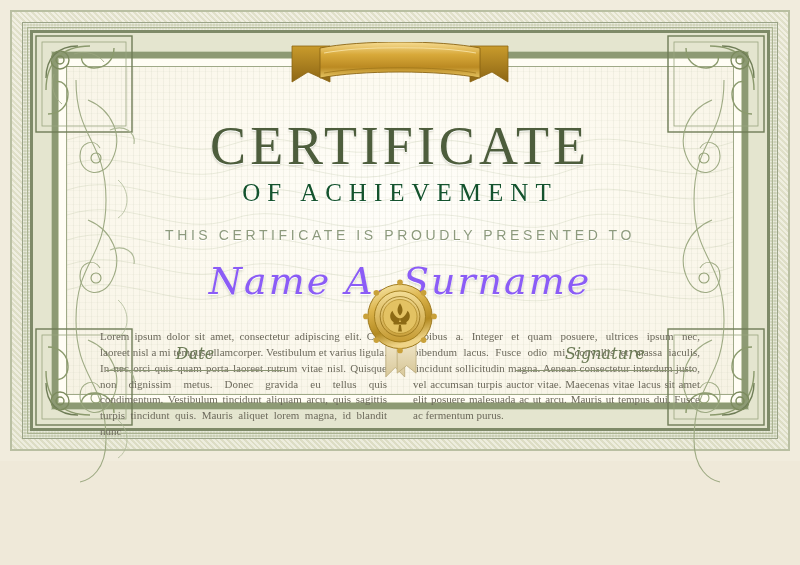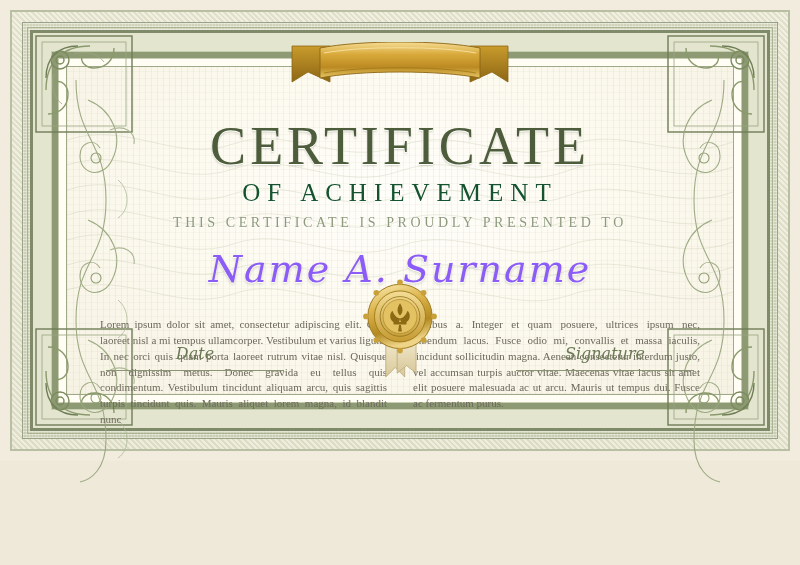--- a/index.html
+++ b/index.html
@@ -119,25 +119,25 @@
   }
   .subtitle {
     font-family: "Liberation Serif", serif;
     font-size: 25px;
     letter-spacing: 7px;
     color: #14532d;
     margin-top: 4px;
     text-shadow: 0 1px 0 #fff;
   }
   .presented {
-    font-family: Liberation Serif, serif;
+    font-family: Liberation Sans, sans-serif;
     font-size: 14px;
     letter-spacing: 3.6px;
     color: #8d9a7c;
-    margin-top: 8px;
+    margin-top: 20px;
     text-shadow: 0 1px 0 #fff;
     text-align: center;
   }
   .recipient {
     font-family: "DejaVu Serif", serif;
     font-style: italic;
     font-size: 38px;
     letter-spacing: 2px;
     color: #8b5cf6;
     margin-top: 16px;

